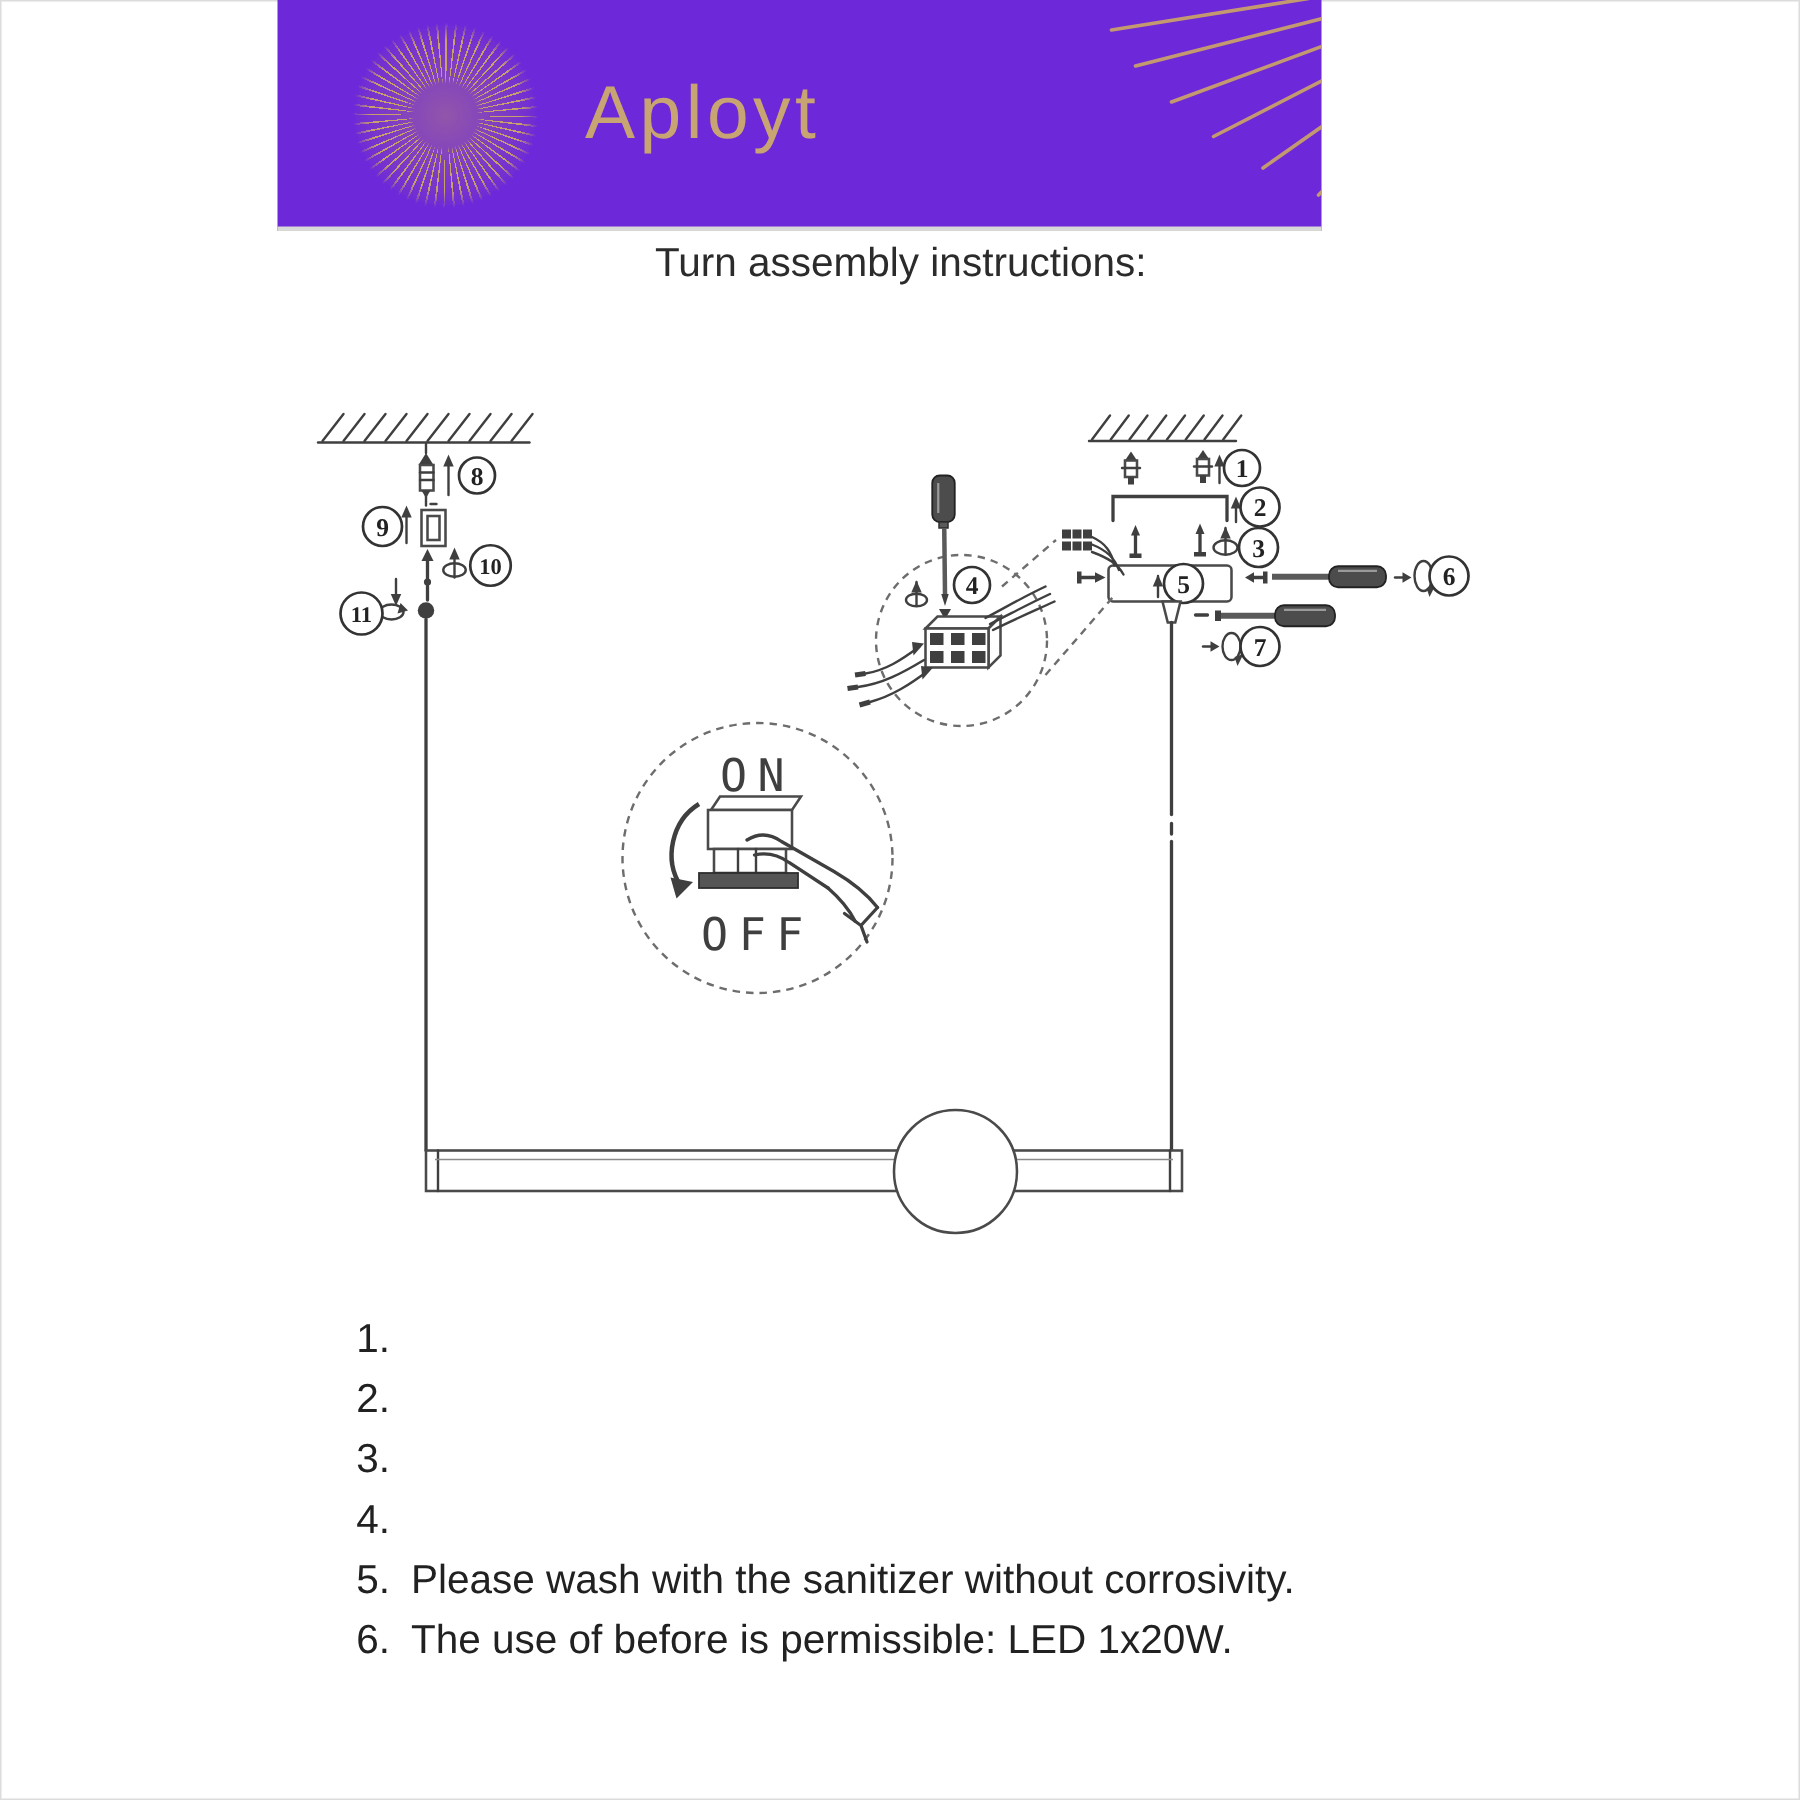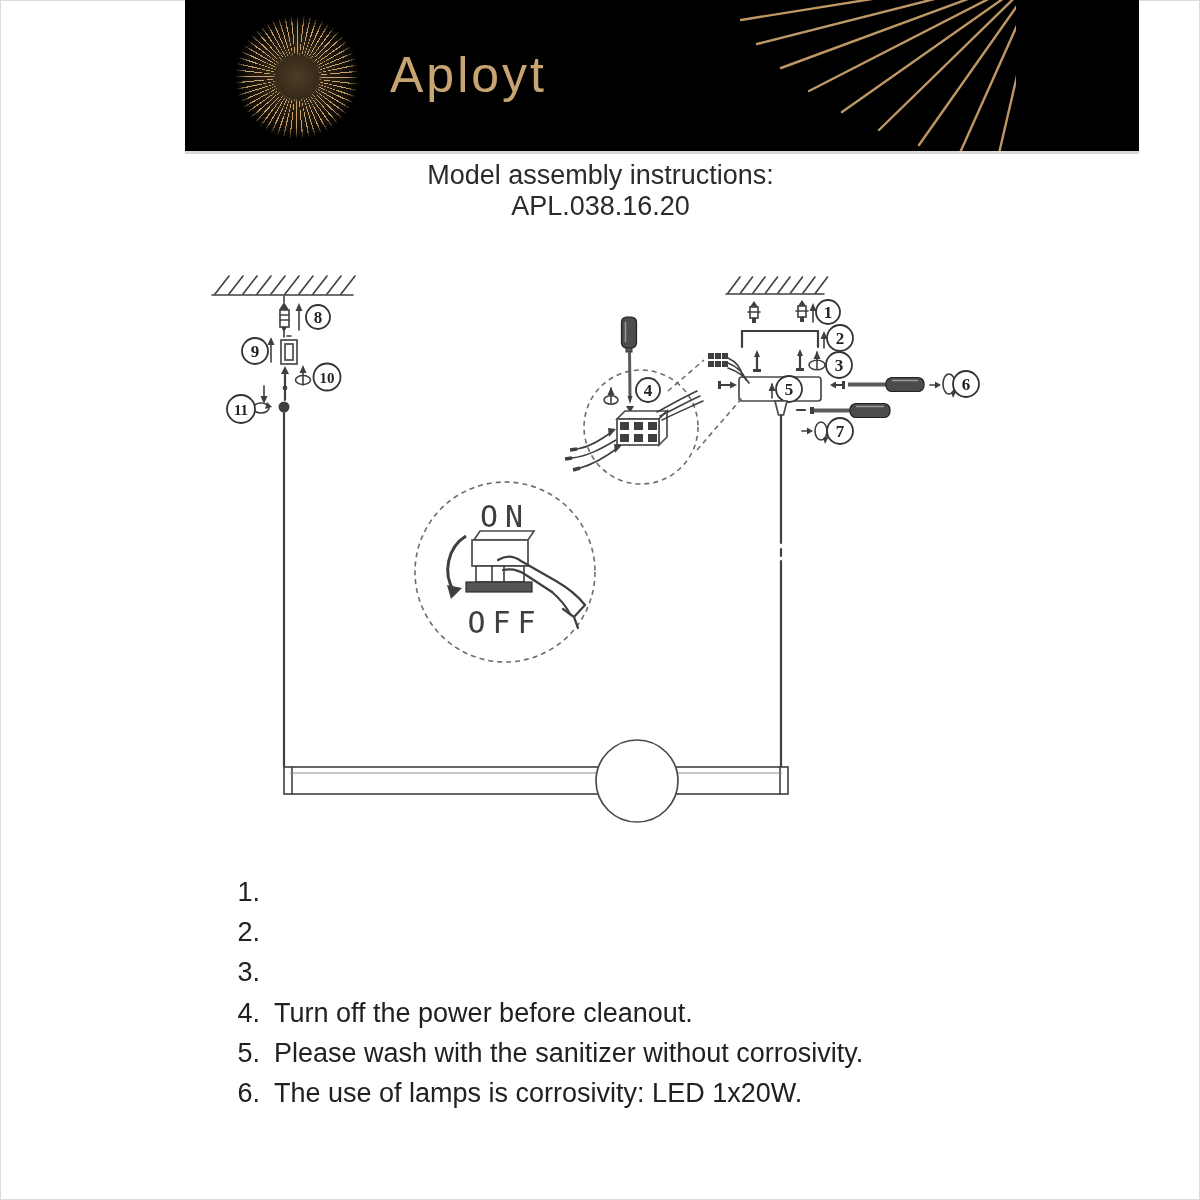--- a/index.html
+++ b/index.html
@@ -1,20 +1,20 @@
 <!DOCTYPE html>
 <html><head>
 <meta charset="utf-8">
 <style>
   html,body{margin:0;padding:0;background:#fff;}
   .page{position:relative;width:1200px;height:1200px;background:#ffffff;
         font-family:"Liberation Sans",sans-serif;overflow:hidden;
         box-shadow:inset 0 0 0 1px #dcdcdc;}
-  .banner{position:absolute;left:185px;top:0;width:954px;height:151px;
-          background:#000000;overflow:hidden;border-bottom:3px solid #d8d8d8;}
+  .banner{position:absolute;left:185px;top:0;width:696px;height:151px;
+          background:#6d28d9;overflow:hidden;border-bottom:3px solid #d8d8d8;}
   .logo-glow{position:absolute;left:52px;top:17px;width:120px;height:120px;border-radius:50%;
           background:radial-gradient(circle,rgba(205,160,95,.38) 0%,rgba(205,160,95,.12) 55%,transparent 75%);}
   .logo-rays{position:absolute;left:47px;top:12px;width:130px;height:130px;border-radius:50%;
           background:repeating-conic-gradient(#c9a06a 0deg 1.3deg,transparent 1.3deg 6deg);
           -webkit-mask:radial-gradient(circle,transparent 0 21px,#000 25px 50px,transparent 62px);
           mask:radial-gradient(circle,transparent 0 21px,#000 25px 50px,transparent 62px);}
   .brand{position:absolute;left:205px;top:46px;color:#c8a472;font-size:50px;
          letter-spacing:3px;font-weight:400;}
   .title-block{position:absolute;left:185px;top:160px;width:831px;text-align:center;
          color:#2b2b2b;font-size:27px;line-height:31px;}
@@ -56,22 +56,21 @@
         <line x1="856" y1="-28" x2="694" y2="130"></line>
         <line x1="856" y1="-28" x2="734" y2="145"></line>
         <line x1="856" y1="-28" x2="774" y2="155"></line>
         <line x1="856" y1="-28" x2="812" y2="162"></line>
         <line x1="856" y1="-28" x2="842" y2="166"></line>
       </g>
     </svg>
   </div>
 
   <div class="title-block">
-    <div>Model assembly instructions:</div>
-    <div>APL.038.16.20</div>
+    <div>Turn assembly instructions:</div>
   </div>
 
   <svg class="diagram-svg" viewBox="0 0 1200 1200">
 
     <g>
       <line class="ln" x1="212" y1="295" x2="353" y2="295"></line>
       <line class="ln" x1="215" y1="294" x2="229" y2="276"></line>
       <line class="ln" x1="229" y1="294" x2="243" y2="276"></line>
       <line class="ln" x1="243" y1="294" x2="257" y2="276"></line>
       <line class="ln" x1="257" y1="294" x2="271" y2="276"></line>
@@ -377,25 +376,24 @@
       <span class="instr-num">1.</span>
     </div>
     <div class="instr-row">
       <span class="instr-num">2.</span>
     </div>
     <div class="instr-row">
       <span class="instr-num">3.</span>
     </div>
     <div class="instr-row">
       <span class="instr-num">4.</span>
-      <span>Turn off the power before cleanout.</span>
     </div>
     <div class="instr-row">
       <span class="instr-num">5.</span>
       <span>Please wash with the sanitizer without corrosivity.</span>
     </div>
     <div class="instr-row">
       <span class="instr-num">6.</span>
-      <span>The use of lamps is corrosivity: LED 1x20W.</span>
+      <span>The use of before is permissible: LED 1x20W.</span>
     </div>
   </div>
 
 </div>
 
 </body></html>

